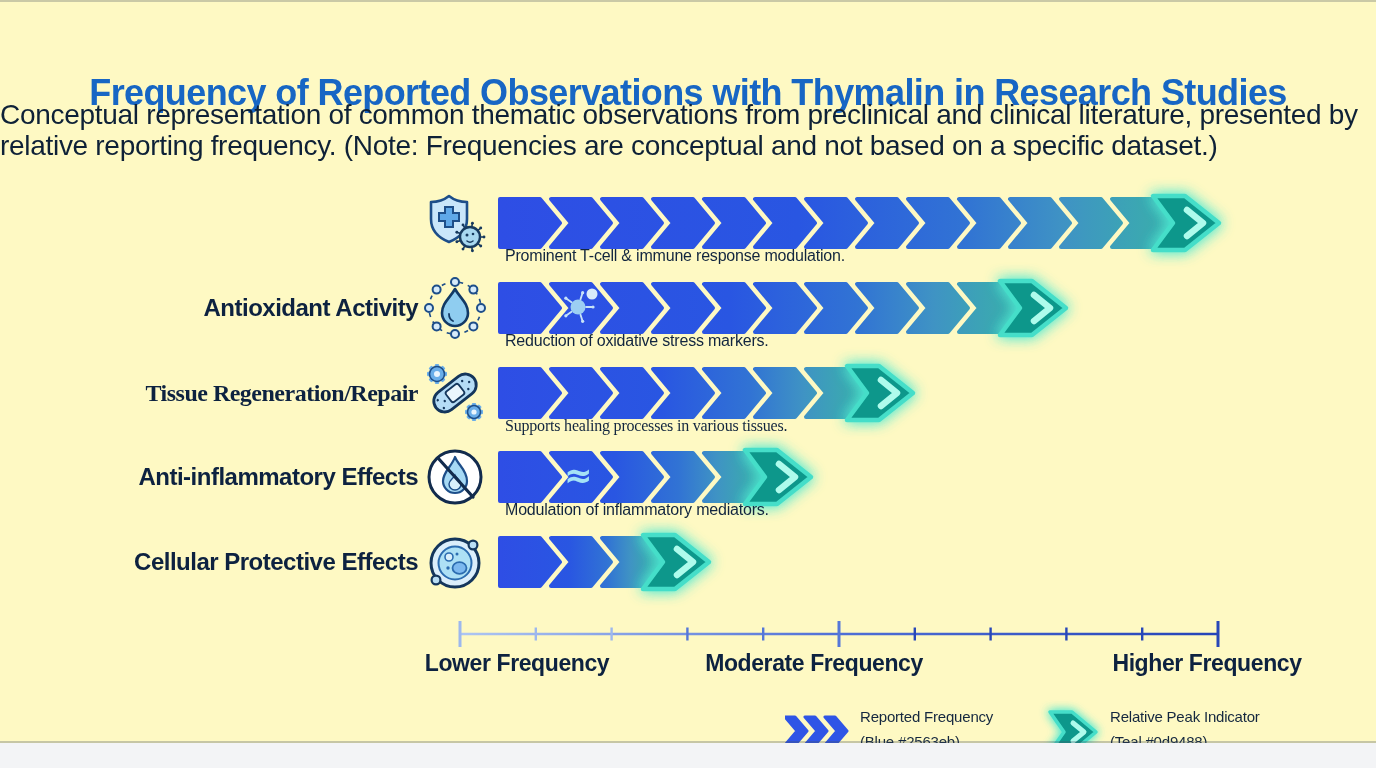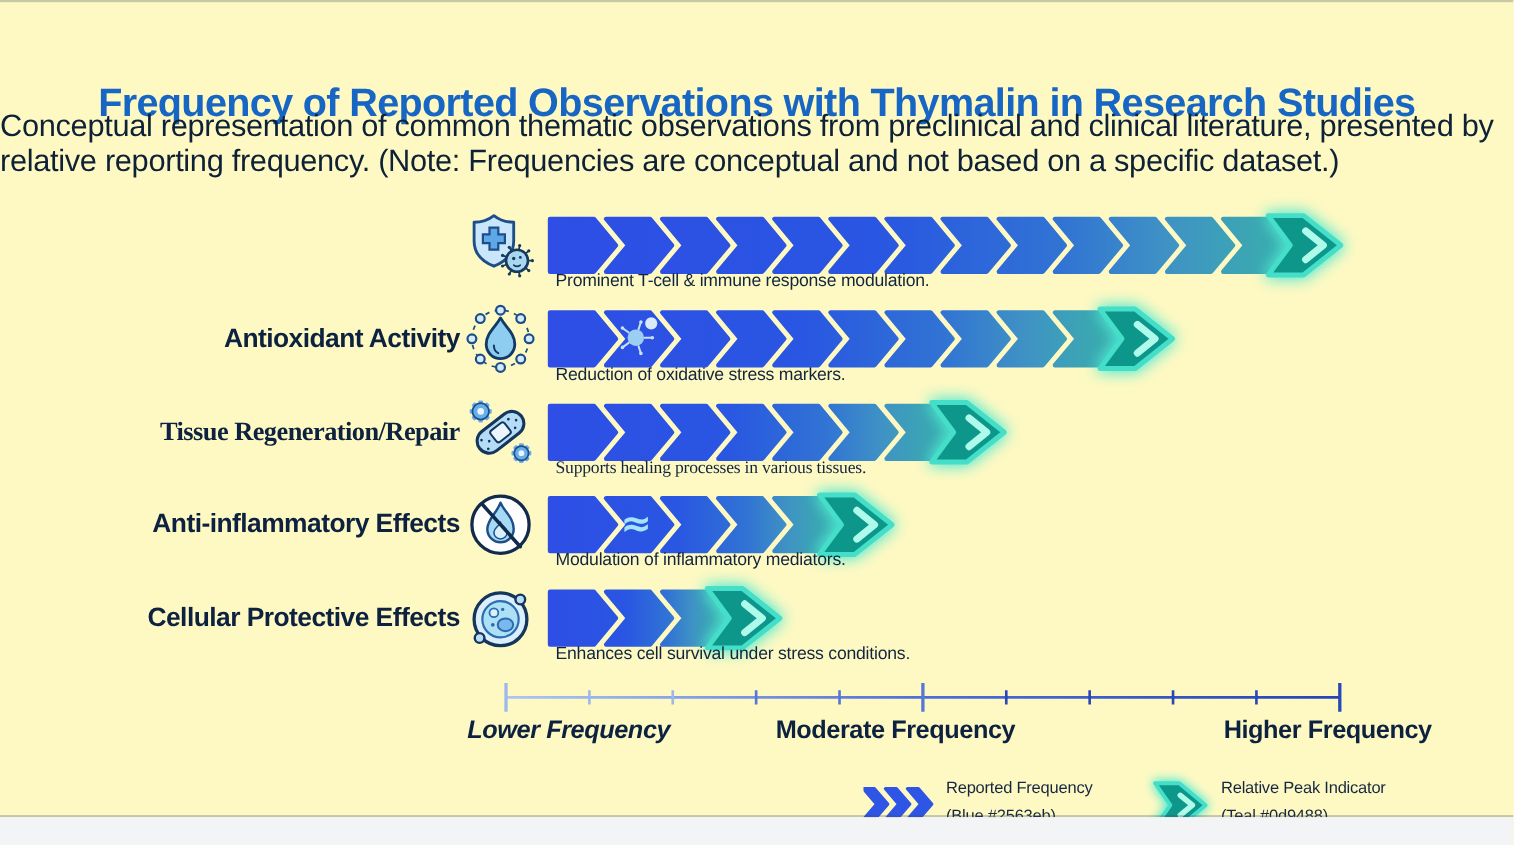--- a/index.html
+++ b/index.html
@@ -326,21 +326,20 @@
     </filter>
   </defs>
             <path d="M0,0 h40 l20,24 l-20,24 h-40 Z" fill="url(#barg4)" stroke="url(#barg4)" stroke-width="4" stroke-linejoin="round"></path>
             <path d="M51,0 h40 l20,24 l-20,24 h-40 l20,-24 Z" fill="url(#barg4)" stroke="url(#barg4)" stroke-width="4" stroke-linejoin="round"></path>
             <path d="M102,0 h40 l20,24 l-20,24 h-40 l20,-24 Z" fill="url(#barg4)" stroke="url(#barg4)" stroke-width="4" stroke-linejoin="round"></path>
             <g transform="translate(140,0)" filter="url(#glow4)">
     <path d="M3,-3 H35 L69,24 L35,51 H3 L23,24 Z" fill="#0e978b" stroke="#45dec9" stroke-width="4.5" stroke-linejoin="round"></path>
     <path d="M37,11 L53,24 L37,37" fill="none" stroke="#aefbec" stroke-width="6.5" stroke-linecap="round" stroke-linejoin="round"></path>
   </g>
           </svg></div>
-        <div class="row-caption">Enhances cell survival under stress conditions.</div>
       </div>
     </div>
 
   <div class="axis-wrap"><svg width="1376" height="32" viewBox="0 0 1376 32">
     <defs>
           <linearGradient id="axg" gradientUnits="userSpaceOnUse" x1="460" y1="0" x2="1218" y2="0">
       <stop offset="0" stop-color="#aec6f2"></stop>
             <stop offset="0.5" stop-color="#4f6fd6"></stop>
             <stop offset="1" stop-color="#2544b8"></stop>
     </linearGradient>
@@ -351,21 +350,21 @@
         <line x1="611.6" y1="9.5" x2="611.6" y2="22.5" stroke="#9db8ee" stroke-width="2.4"></line>
         <line x1="687.4" y1="9.5" x2="687.4" y2="22.5" stroke="#5577d8" stroke-width="2.4"></line>
         <line x1="763.2" y1="9.5" x2="763.2" y2="22.5" stroke="#5577d8" stroke-width="2.4"></line>
         <line x1="839" y1="3" x2="839" y2="29" stroke="#5577d8" stroke-width="3"></line>
         <line x1="914.8" y1="9.5" x2="914.8" y2="22.5" stroke="#2847b8" stroke-width="2.4"></line>
         <line x1="990.6" y1="9.5" x2="990.6" y2="22.5" stroke="#2847b8" stroke-width="2.4"></line>
         <line x1="1066.4" y1="9.5" x2="1066.4" y2="22.5" stroke="#2847b8" stroke-width="2.4"></line>
         <line x1="1142.2" y1="9.5" x2="1142.2" y2="22.5" stroke="#2847b8" stroke-width="2.4"></line>
         <line x1="1218" y1="3" x2="1218" y2="29" stroke="#2847b8" stroke-width="3"></line>
       </svg></div>
-  <div class="axis-label" style="left:517px;font-style:italic;">Lower Frequency</div>
+  <div class="axis-label" style="left:517px;">Lower Frequency</div>
   <div class="axis-label" style="left:814px;">Moderate Frequency</div>
   <div class="axis-label" style="left:1207px;">Higher Frequency</div>
 
   <div class="legend-item" style="left:785px;top:700px;width:255px;">
     <span class="legend-icon" style="top:14px;" id="legend-icon-0">
   <svg width="68" height="34" viewBox="0 0 68 34">
     <path d="M0,3 h10 l12,14 l-12,14 h-10 l12,-14 Z" fill="#2f55e6" stroke="#2f55e6" stroke-width="3" stroke-linejoin="round"></path>
           <path d="M20,3 h10 l12,14 l-12,14 h-10 l12,-14 Z" fill="#2f55e6" stroke="#2f55e6" stroke-width="3" stroke-linejoin="round"></path>
           <path d="M40,3 h10 l12,14 l-12,14 h-10 l12,-14 Z" fill="#2f55e6" stroke="#2f55e6" stroke-width="3" stroke-linejoin="round"></path>
   </svg></span>

